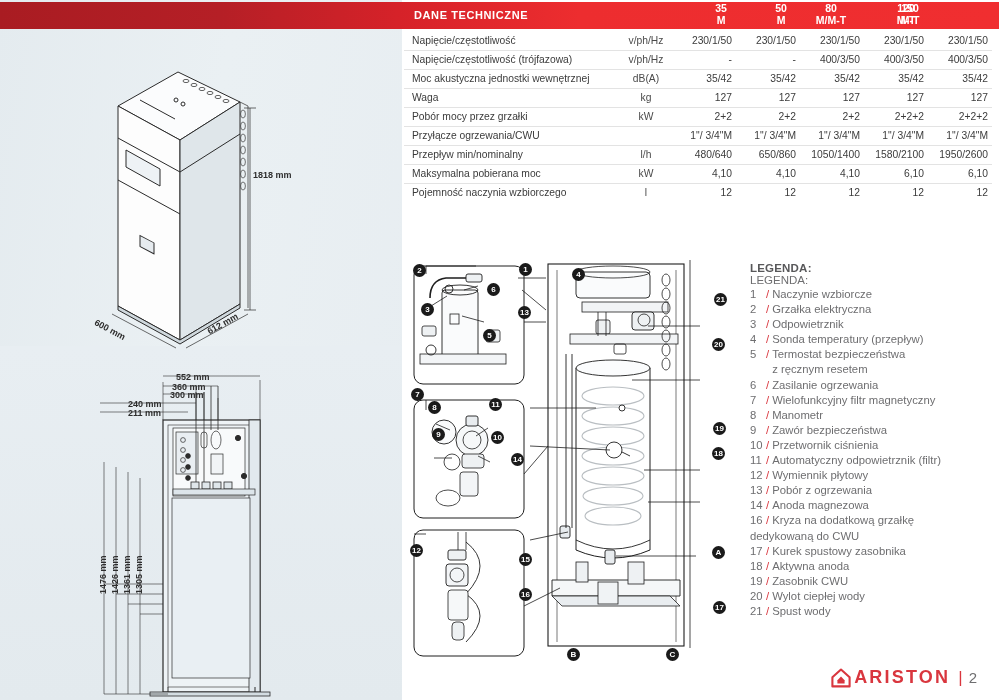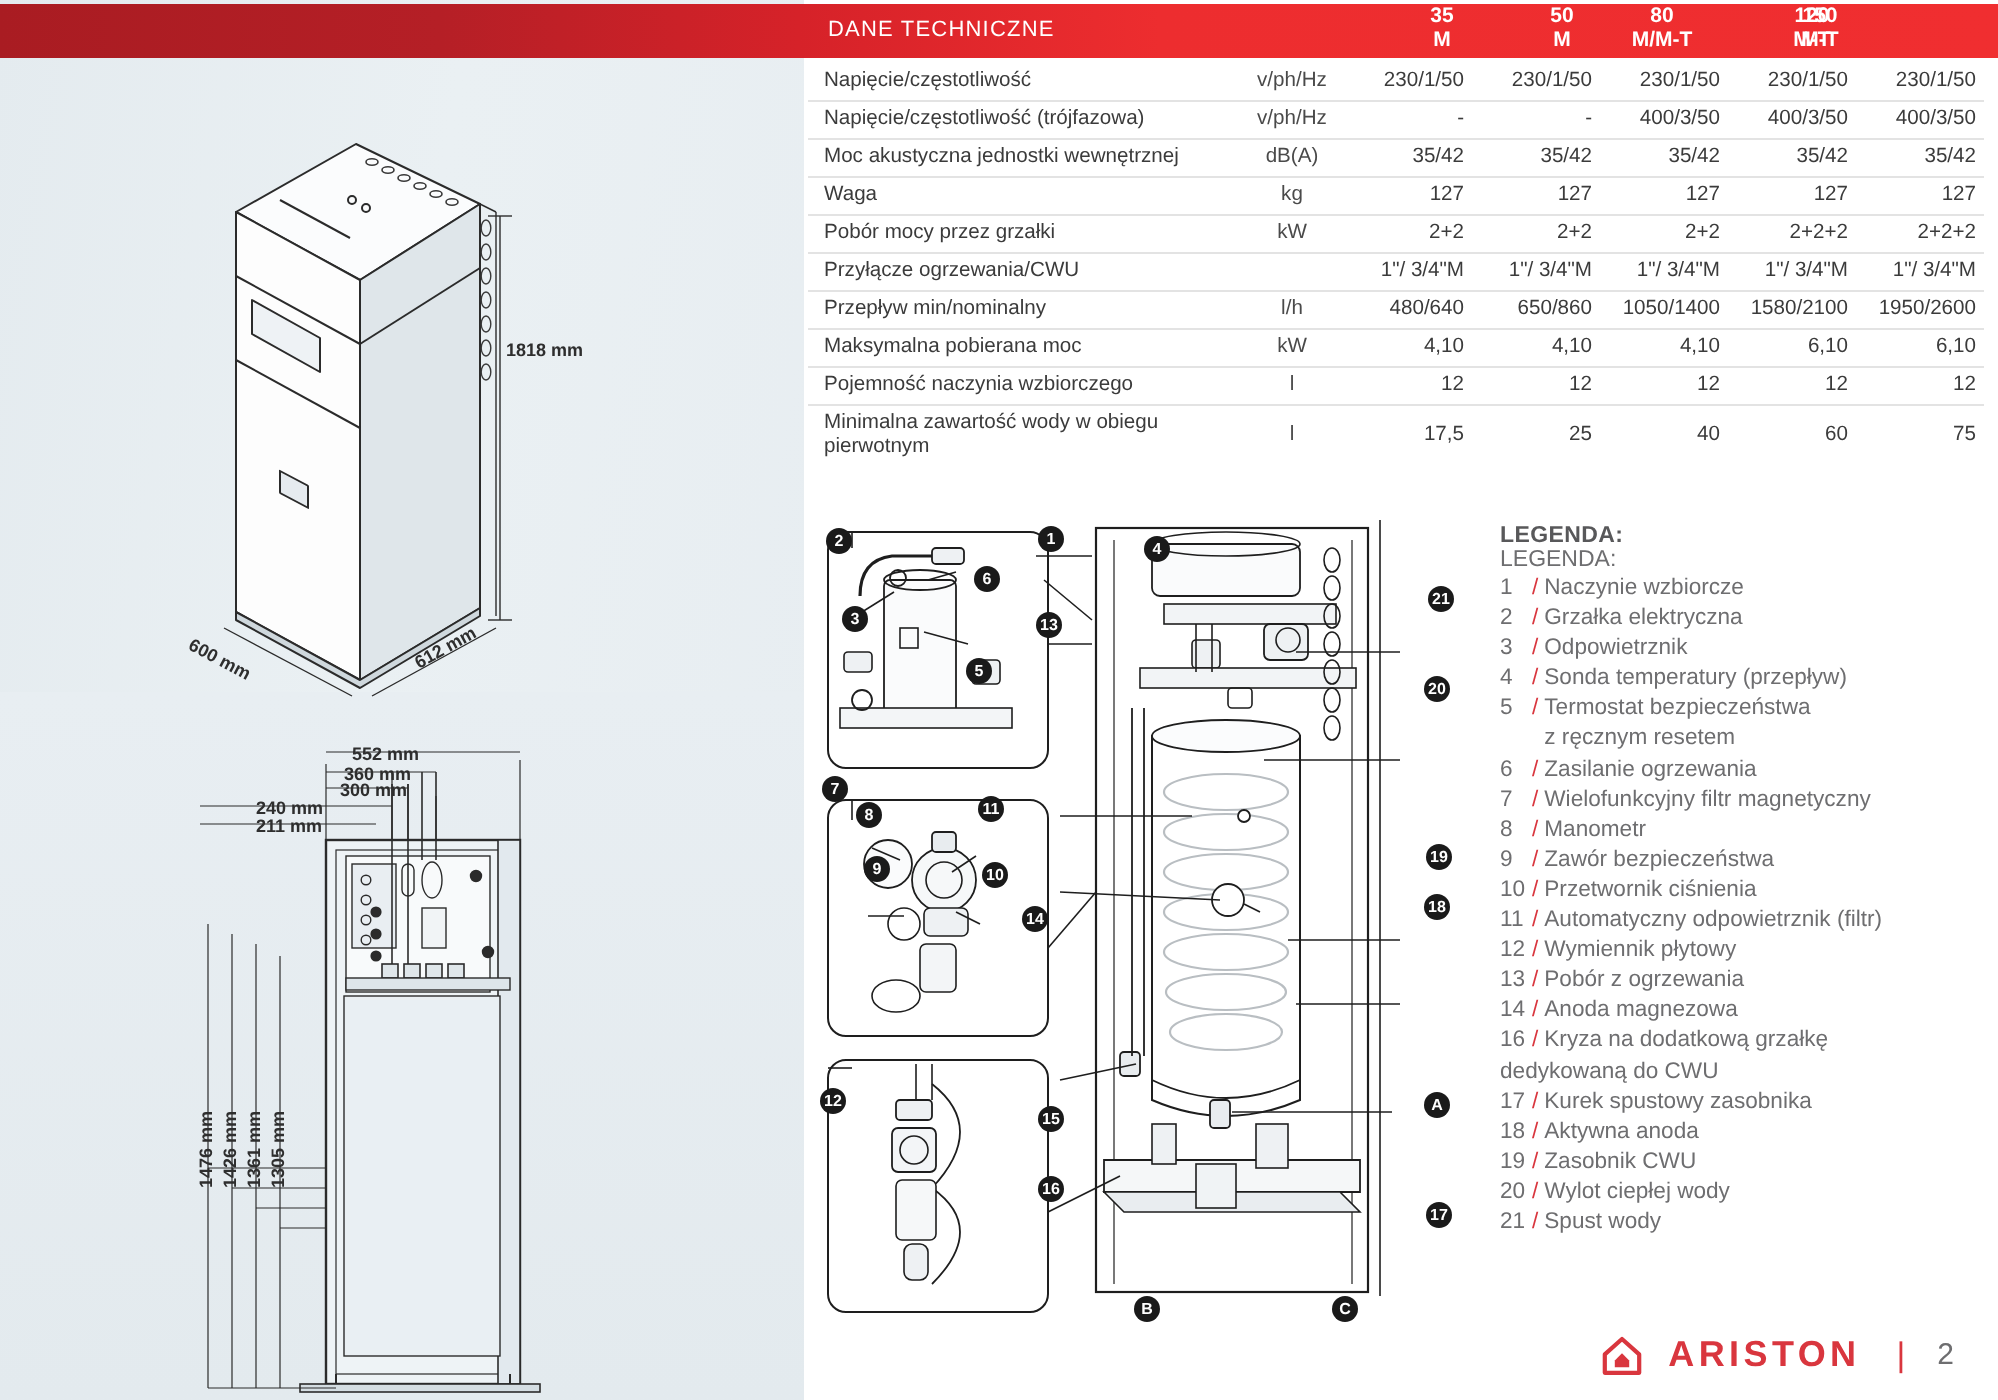--- a/index.html
+++ b/index.html
@@ -34,21 +34,21 @@
   .redbar {
     position: absolute;
     left: 0; top: 2px;
     width: 999px; height: 27px;
     background: linear-gradient(90deg,#a91c22 0%, #b51f26 22%, #d62229 40%, #ed2d2f 58%, #f02e30 100%);
   }
   .redbar-title {
     position: absolute;
     left: 414px; top: 9px;
     font-size: 11px;
-    font-weight: normal;
+    font-weight: bold;
     color: #ffffff;
     letter-spacing: .6px;
     text-align: right;
   }
   .colhead {
     position: absolute;
     top: 3px;
     width: 62px;
     text-align: center;
     color: #fff;
@@ -107,21 +107,21 @@
   }
   .legend .row .sep { color: #d9363e; padding: 0 3px 0 1px; }
   .legend .cont { padding-left: 0px; }
 
   
   .logo {
     position: absolute;
     right: 22px; bottom: 12px;
     display: flex;
     align-items: center;
-    gap: 13px;
+    gap: 3px;
   }
   .logo .word {
     font-size: 18px;
     font-weight: bold;
     letter-spacing: 2.2px;
     color: #d9363e;
   }
   .logo .bar {
     color: #d9363e;
     font-size: 17px;
@@ -254,29 +254,20 @@
             <td class="val">6,10</td>
           </tr>
           <tr>
             <td class="lbl">Pojemność naczynia wzbiorczego</td>
             <td class="unit">l</td>
             <td class="val">12</td>
             <td class="val">12</td>
             <td class="val">12</td>
             <td class="val">12</td>
             <td class="val">12</td>
-          </tr>
-          <tr>
-            <td class="lbl">Minimalna zawartość wody w obiegu pierwotnym</td>
-            <td class="unit">l</td>
-            <td class="val">17,5</td>
-            <td class="val">25</td>
-            <td class="val">40</td>
-            <td class="val">60</td>
-            <td class="val">75</td>
           </tr>
         </tbody>
       </table>
   </div>
 
   <svg width="402" height="340" style="position:absolute;left:0;top:28px;">
     <g stroke="#2b2b2b" stroke-width="1" fill="none" stroke-linejoin="round">
 
       <polygon points="118,78 178,44 240,74 180,112" fill="#fbfcfd"></polygon>
 

